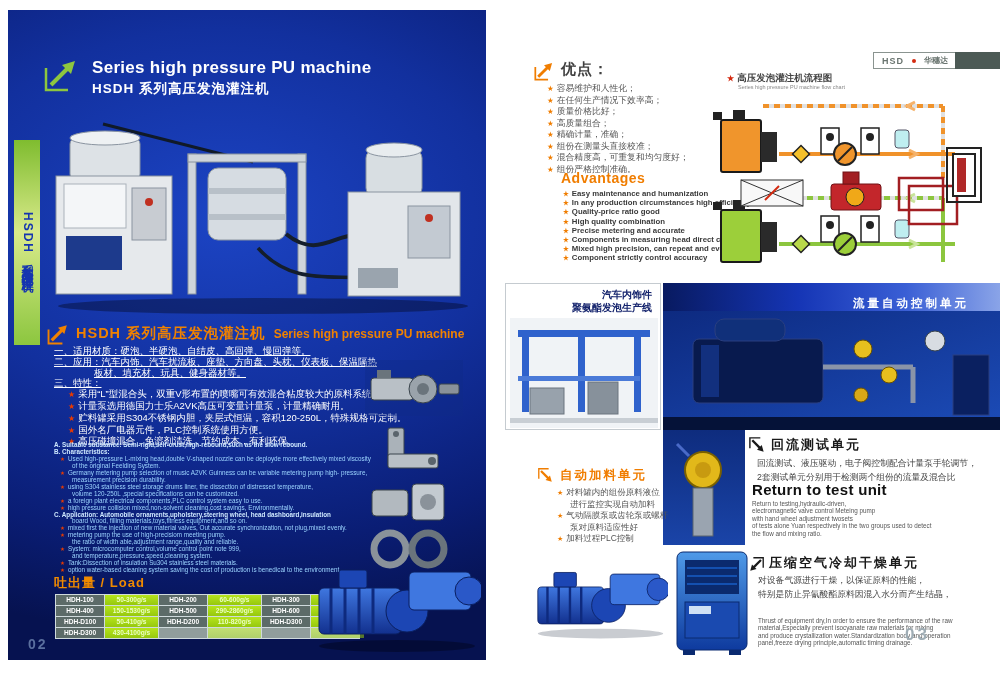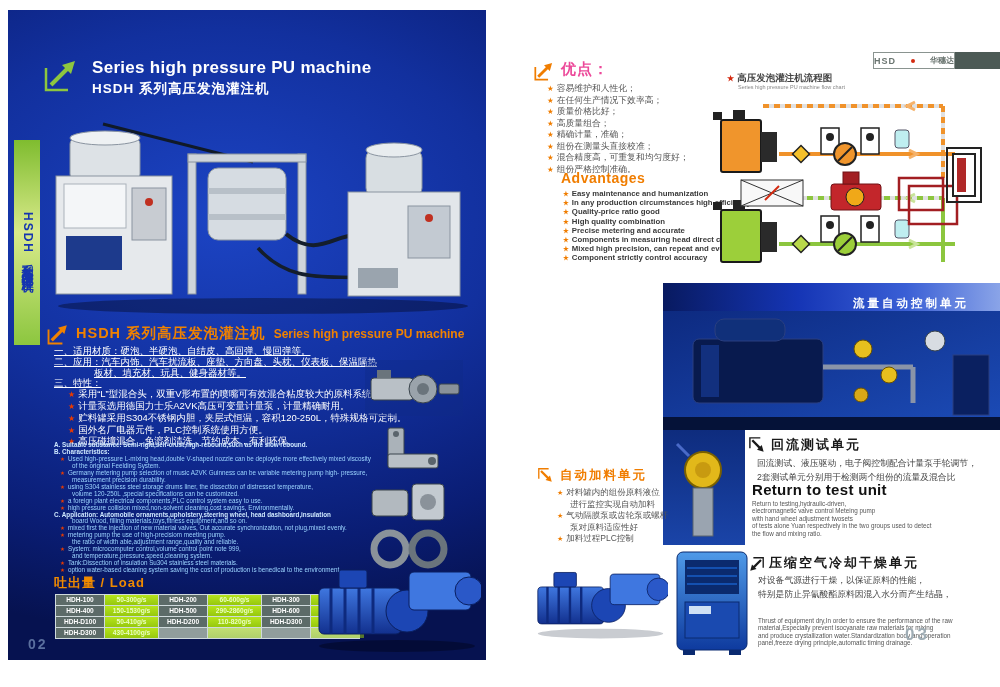--- a/index.html
+++ b/index.html
@@ -30,26 +30,26 @@
   .load-grid{display:grid;grid-template-columns:48px 53px 48px 53px 48px 53px;gap:1px;
     background:#cfdadc;border:1px solid #cfdadc;width:303px;}
   .tc{height:10px;line-height:10px;text-align:center;font-size:6.6px;font-weight:bold;overflow:hidden;}
   .tm{background:#5c6b68;color:#fff;}
   .tv{background:linear-gradient(#b6e41c,#96c80e);color:#eaffc2;}
   .dim{opacity:.55;}
   .page-no-l{color:#5a6f9e;font-weight:bold;font-size:14px;letter-spacing:2px;}
   
   .right-page{left:505px;top:0;width:495px;height:687px;background:#fff;}
   .logo-box{left:368px;top:52px;width:80px;height:15px;border:1px solid #8a9490;
-    display:flex;align-items:center;justify-content:space-between;gap:8px;}
+    display:flex;align-items:center;justify-content:flex-start;gap:8px;padding-left:8px;}
   .logo-en{color:#6a7570;font-weight:bold;font-size:9px;letter-spacing:1px;}
   .logo-dot{width:4px;height:4px;border-radius:50%;background:#d42a10;}
   .logo-cn{color:#6a7570;font-size:8px;font-weight:bold;}
   .logo-bar{left:450px;top:52px;width:45px;height:17px;background:#4c5a55;}
-  .adv-zh-title{color:#ec4899;font-weight:bold;font-size:15px;letter-spacing:1px;}
+  .adv-zh-title{color:#404040;font-weight:bold;font-size:15px;letter-spacing:1px;}
   .adv-zh-item{color:#555;font-size:8.8px;line-height:10.5px;white-space:nowrap;}
   .adv-zh-item .star{font-size:7.5px;color:#f07d00;}
   .adv-en-title{color:#f07d00;font-weight:bold;font-size:14px;letter-spacing:.5px;}
   .adv-en-item{color:#3a3a3a;font-size:7.8px;font-weight:600;line-height:9.2px;white-space:nowrap;}
   .adv-en-item .star{font-size:6.5px;color:#f07d00;}
   .flow-title{color:#444;font-weight:bold;font-size:9.5px;white-space:nowrap;}
   .flow-title .star{font-size:8px;color:#d42a10;}
   .flow-sub{color:#888;font-size:5.5px;white-space:nowrap;}
   .interior-card{left:0;top:283px;width:156px;height:147px;background:#fff;border:1px solid #c5cbd0;box-sizing:border-box;}
   .interior-label{color:#16256e;font-weight:bold;font-size:10px;line-height:13px;text-align:right;padding:4px 8px 0 0;}
@@ -321,20 +321,37 @@
     <circle cx="152" cy="105" r="9" fill="#f0a818" stroke="#222"></circle>
     <rect x="140" y="80" width="16" height="12" fill="#a21e22" stroke="#701216"></rect>
     <rect x="196" y="86" width="44" height="32" fill="none" stroke="#a21e22" stroke-width="2.5"></rect>
     <rect x="206" y="94" width="48" height="38" fill="none" stroke="#a21e22" stroke-width="2.5"></rect>
 
     <rect x="244" y="56" width="34" height="54" fill="none" stroke="#222" stroke-width="2"></rect>
     <rect x="250" y="62" width="22" height="42" fill="#fff" stroke="#222" stroke-width="2"></rect>
     <rect x="254" y="66" width="9" height="34" fill="#b02828"></rect>
   </svg>
 
+  <div class="abs interior-card">
+    <div class="interior-label">
+      <div>汽车内饰件</div>
+      <div>聚氨酯发泡生产线</div>
+    </div>
+    <svg style="margin:4px 0 0 4px;" width="148" height="110" viewBox="0 0 148 110">
+      <rect x="0" y="0" width="148" height="110" fill="#f0f3f6"></rect>
+      <rect x="8" y="12" width="132" height="7" fill="#2f62cc"></rect>
+      <rect x="12" y="12" width="7" height="82" fill="#2f62cc"></rect>
+      <rect x="68" y="12" width="7" height="82" fill="#2f62cc"></rect>
+      <rect x="124" y="12" width="7" height="82" fill="#2f62cc"></rect>
+      <rect x="8" y="58" width="122" height="5" fill="#4a7ad8"></rect>
+      <rect x="20" y="70" width="34" height="26" fill="#98a2ac" stroke="#6a747e"></rect>
+      <rect x="78" y="64" width="30" height="32" fill="#87919b" stroke="#6a747e"></rect>
+      <rect x="0" y="100" width="148" height="5" fill="#c8ced4"></rect>
+    </svg>
+  </div>
 
   <div class="abs flow-banner">
     <span>流量自动控制单元</span>
   </div>
   <svg class="abs" style="left:158px;top:311px;" width="337" height="119" viewBox="0 0 337 119">
     <defs>
       <linearGradient id="gh" x1="0" y1="0" x2="1" y2="1">
         <stop offset="0" stop-color="#0d2a80"></stop>
           <stop offset="1" stop-color="#1c4cb8"></stop>
       </linearGradient>

